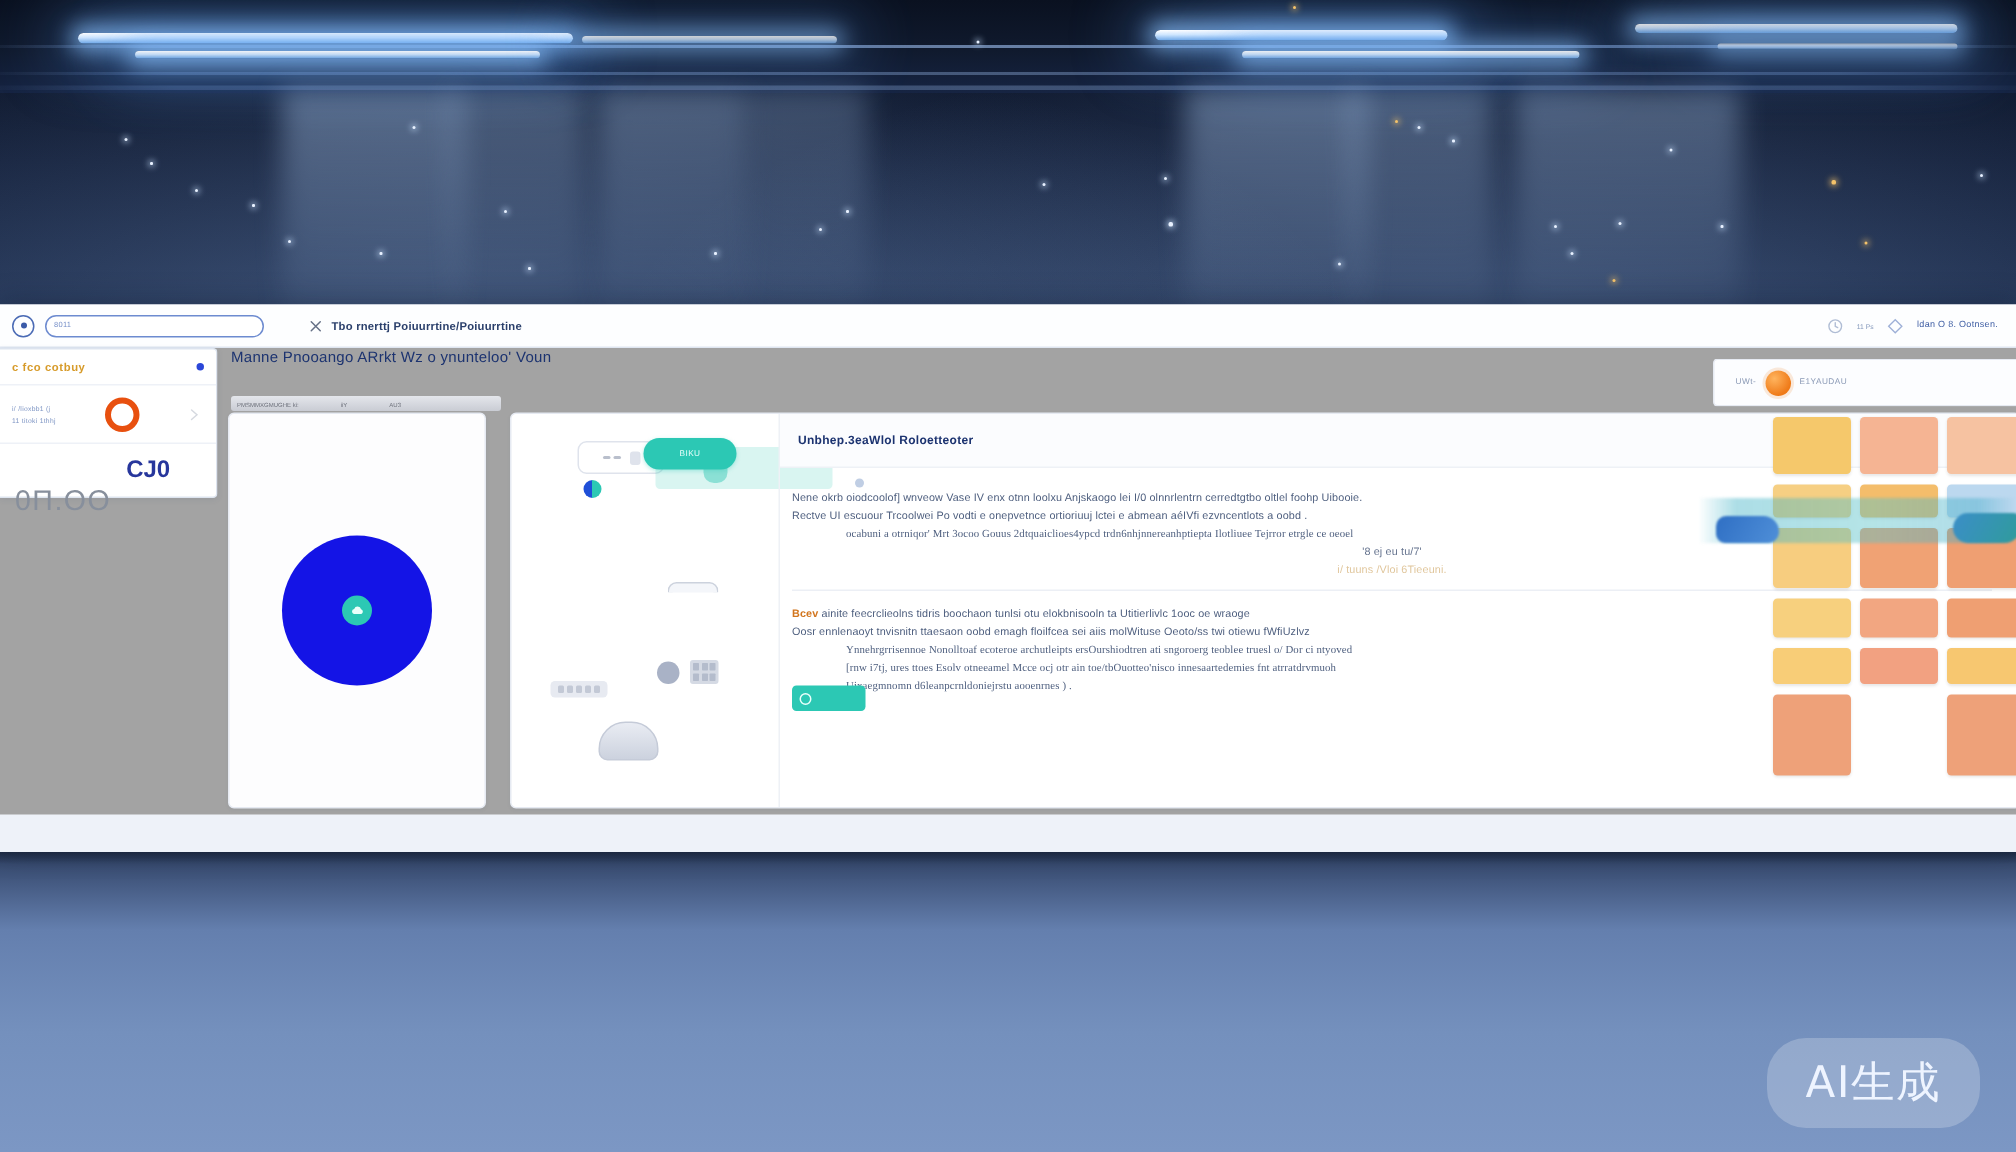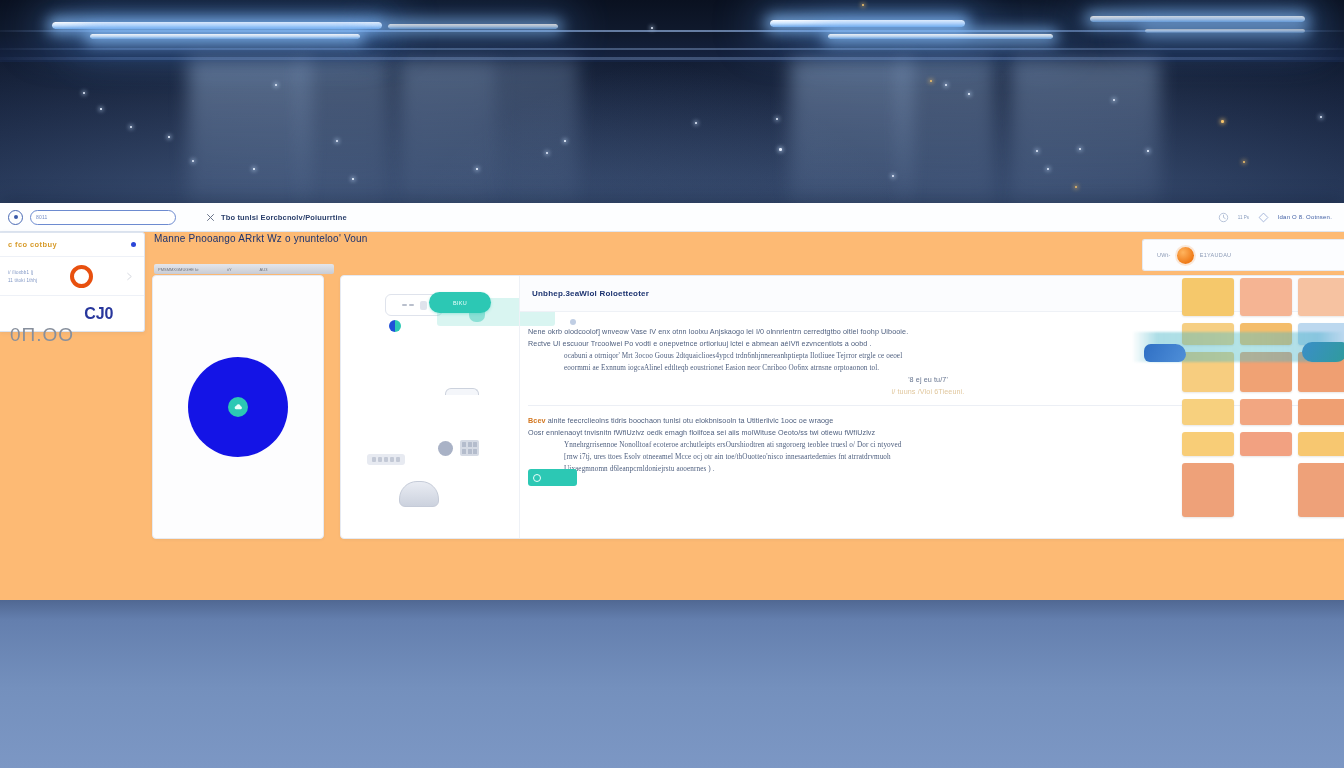--- a/index.html
+++ b/index.html
@@ -166,22 +166,22 @@
     display: flex; align-items: center; gap: 9px;
     padding-right: 4px;
   }
   .tb-ico { width: 11px; height: 11px; opacity: .55; flex:none; }
   .tb-minitext { font-size: 4.5px; color: #6880ab; opacity:.8; white-space: nowrap; }
   .tb-label { font-size: 6px; color: #3f5ea4; white-space: nowrap; filter: blur(.3px); letter-spacing:.2px; }
 
   
   .body-area {
     position: relative;
-    height: 368px;
-    background: #fdba74;
+    height: 311px;
+    background: #a3a3a3;
     padding-left: 15px;
   }
 
   
   .left-panel {
     position: absolute;
     left: 0; top: 0;
     width: 144px;
     background: #ffffff;
     border: 1px solid #dde4ef;
@@ -609,21 +609,21 @@
           </div>
         <div class="url-field">
           <span class="url-text">8011</span>
         </div>
       </div>
 
       <div class="tab-strip">
         <svg class="x-icon" viewBox="0 0 12 12">
           <path d="M2 2 L10 10 M10 2 L2 10" stroke="#33415e" stroke-width="1.3" fill="none" stroke-linecap="round"></path>
         </svg>
-        <span class="tab-title">Tbo tunlsi Eorcbcnolv/Poiuurrtine</span>
+        <span class="tab-title">Tbo rnerttj Poiuurrtine/Poiuurrtine</span>
       </div>
 
       <div class="tb-right">
         <svg class="tb-ico" viewBox="0 0 12 12">
           <circle cx="6" cy="6" r="4.6" stroke="#7289b3" stroke-width="1" fill="none"></circle>
           <path d="M6 3.4 L6 6 L7.8 7" stroke="#7289b3" stroke-width="1" fill="none" stroke-linecap="round"></path>
         </svg>
         <span class="tb-minitext">11 Ps</span>
         <svg class="tb-ico" viewBox="0 0 12 12">
           <path d="M6 1.2 L10.8 6 L6 10.8 L1.2 6 Z" stroke="#5272b8" stroke-width="1" fill="none"></path>
@@ -716,30 +716,29 @@
           <div class="text-col">
             <div class="tc-head">
               <span class="tc-head-title">Unbhep.3eaWlol Roloetteoter</span>
             </div>
             <span class="tc-bullet"></span>
 
             <div class="para">
               <div class="tline">Nene okrb oiodcoolof] wnveow  Vase IV enx otnn loolxu Anjskaogo lei I/0 olnnrlentrn cerredtgtbo oltlel foohp Uibooie.</div>
               <div class="tline">Rectve UI escuour Trcoolwei Po vodti e onepvetnce ortioriuuj lctei e abmean aéIVfi ezvncentlots a oobd .</div>
               <div class="tline ind">ocabuni a otrniqor' Mrt 3ocoo Gouus 2dtquaiclioes4ypcd trdn6nhjnnereanhptiepta Ilotliuee Tejrror etrgle ce oeoel</div>
-              <div class="tline ind">eoormmi ae Exnnum iogcaAlinel edtlteqb eoustrionet Easion neor Cnriboo Oo6nx atrnsne orptoaonon tol.</div>
               <div class="tline ctr">'8 ej eu tu/7'</div>
               <div class="tline ctr faint warm">i/ tuuns /Vloi 6Tieeuni.</div>
             </div>
 
             <div class="divider"></div>
 
             <div class="para2">
               <div class="tline lead-orange"><span class="lead-cap">Bcev</span> <span>ainite feecrclieolns tidris boochaon tunlsi otu elokbnisooln ta Utitierlivlc 1ooc oe wraoge</span></div>
-              <div class="tline">Oosr ennlenaoyt tnvisnitn fWfiUzlvz oedk emagh floilfcea sei aiis molWituse Oeoto/ss twi otiewu fWfiUzlvz</div>
+              <div class="tline">Oosr ennlenaoyt tnvisnitn ttaesaon oobd emagh floilfcea sei aiis molWituse Oeoto/ss twi otiewu fWfiUzlvz</div>
               <div class="tline ind">Ynnehrgrrisennoe Nonolltoaf ecoteroe archutleipts ersOurshiodtren ati sngoroerg teoblee truesl o/ Dor ci ntyoved</div>
               <div class="tline ind">[rnw i7tj, ures ttoes Esolv otneeamel Mcce ocj otr ain toe/tbOuotteo'nisco innesaartedemies fnt atrratdrvmuoh</div>
               <div class="tline ind">Uixaegmnomn d6leanpcrnldoniejrstu aooenrnes ) .</div>
               <div class="green-chip">
                   <i></i>
                 </div>
             </div>
           </div>
         </div>
 
@@ -773,13 +772,14 @@
 
           <div class="grid-band"></div>
           <div class="blue-blob"></div>
           <div class="blue-blob2"></div>
         </div>
 
       </div>
     </div>
   </div>
 
+  <div class="watermark">AI生成</div>
 </div>
 
 </body></html>

